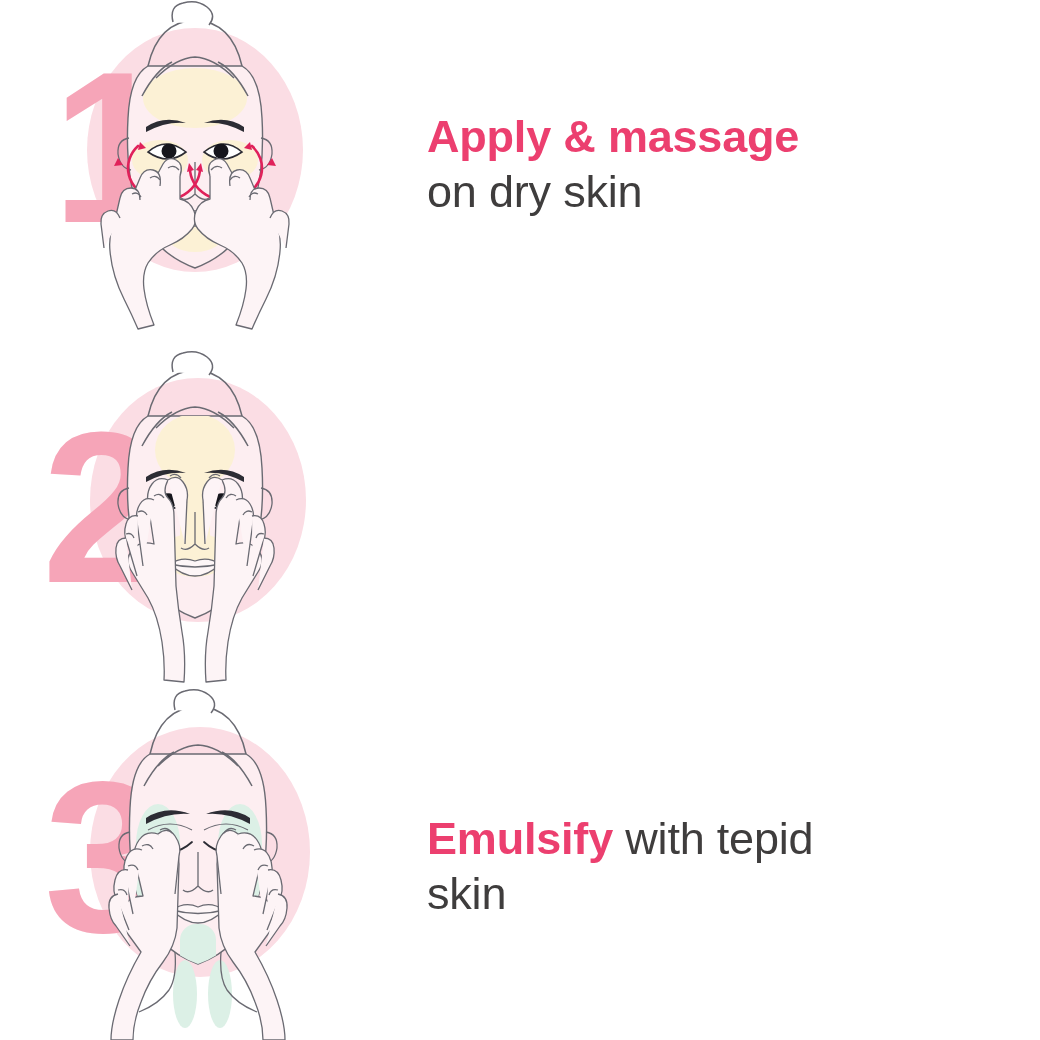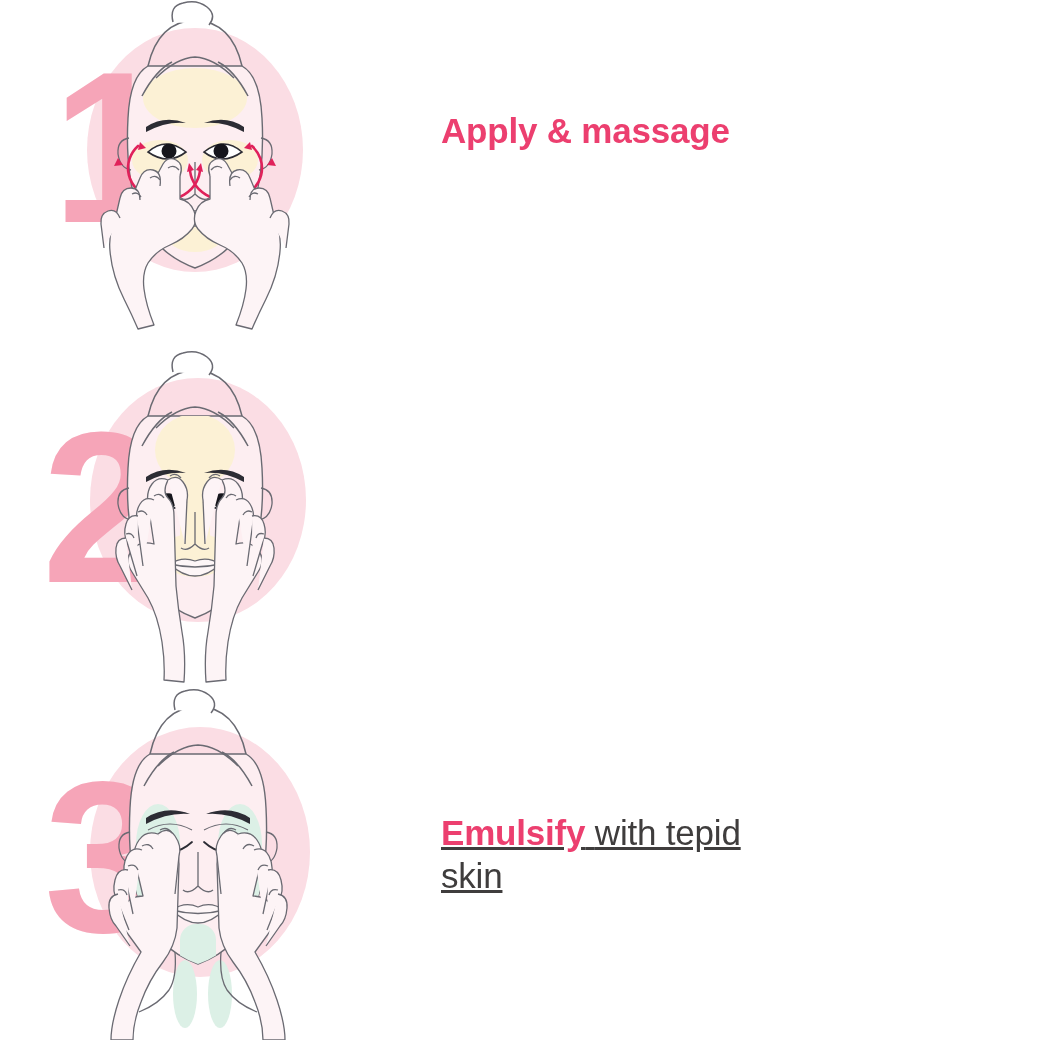--- a/index.html
+++ b/index.html
@@ -39,30 +39,30 @@
   }
   .step-visual svg {
     display: block;
     width: 370px;
     height: 346px;
     overflow: visible;
   }
 
   .step-text {
     position: absolute;
-    left: 441px;
+    left: 427px;
     width: 560px;
-    font-size: 35px;
+    font-size: 45px;
     line-height: 1.22;
     letter-spacing: -0.2px;
     color: #3f3d3d;
     font-weight: 400;
   }
   #text-1 { top: 110px; }
-  #text-2 { top: 462px; text-decoration: underline; }
+  #text-2 { top: 462px; }
 
   .accent {
     color: #ec3f6f;
     font-weight: 700;
   }
   .plain { color: #3f3d3d; font-weight: 400; }
   .line { display: block; white-space: nowrap; }
 </style>
 </head>
 <body>
@@ -157,20 +157,23 @@
           <path d="M192 168 q-6 -4 -11 2" fill="none"></path>
           <path d="M210 178 q-6 -4 -10 2" fill="none"></path>
           <path d="M228 194 q-6 -3 -9 3" fill="none"></path>
         </g>
       </svg>
     </div>
 
     <div class="step-text" id="text-1">
       <span class="line">
         <span class="accent">Apply &amp; massage</span>
+      </span>
+      <span class="line">
+        <span class="plain">on dry skin</span>
       </span>
     </div>
   </div>
 
   <div class="step-row" id="row-2">
 
     <div class="step-visual">
       <svg viewBox="0 0 370 346" xmlns="http://www.w3.org/2000/svg">
         <defs>
           <clipPath id="faceclip2">

